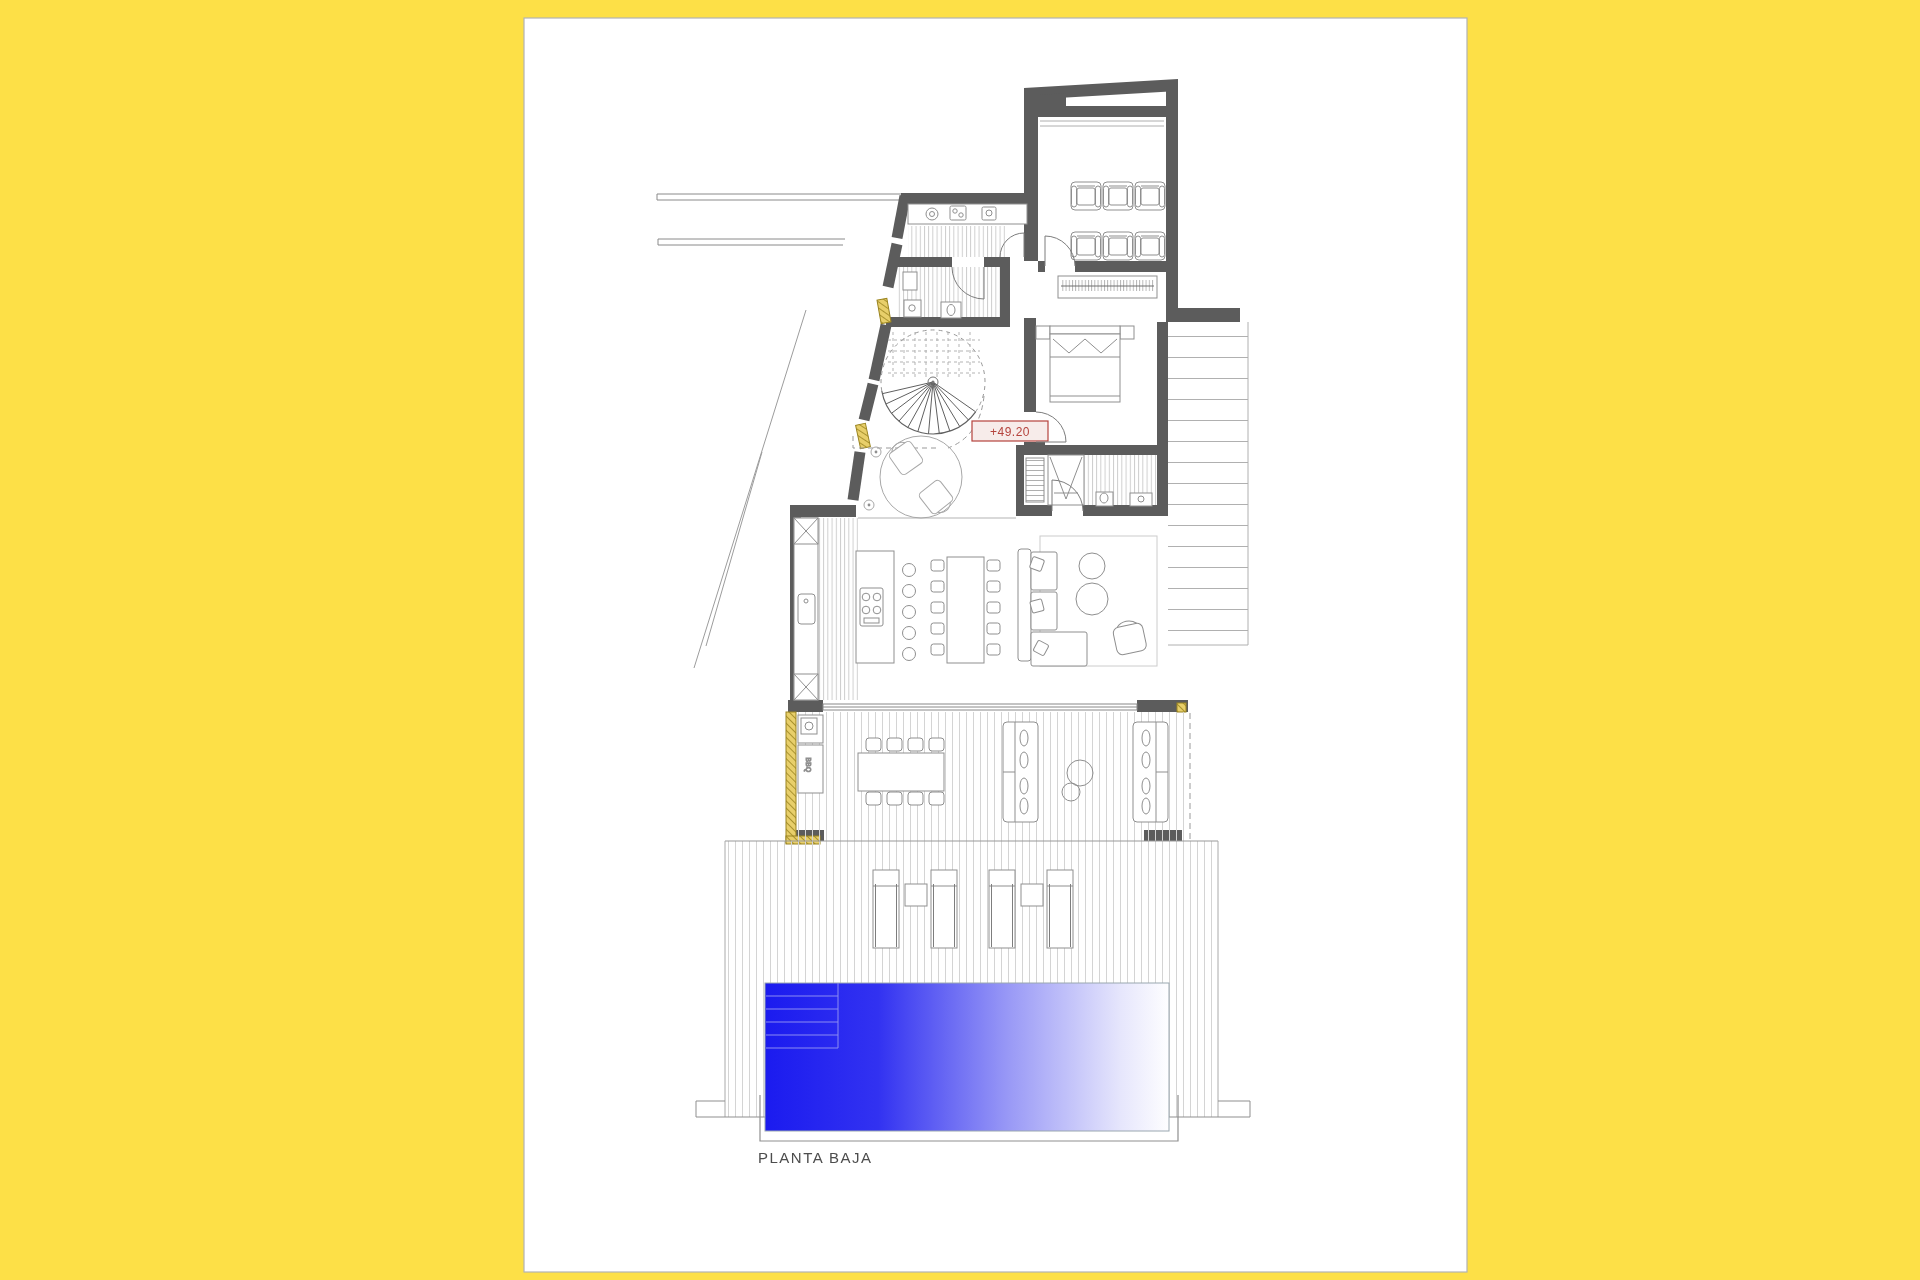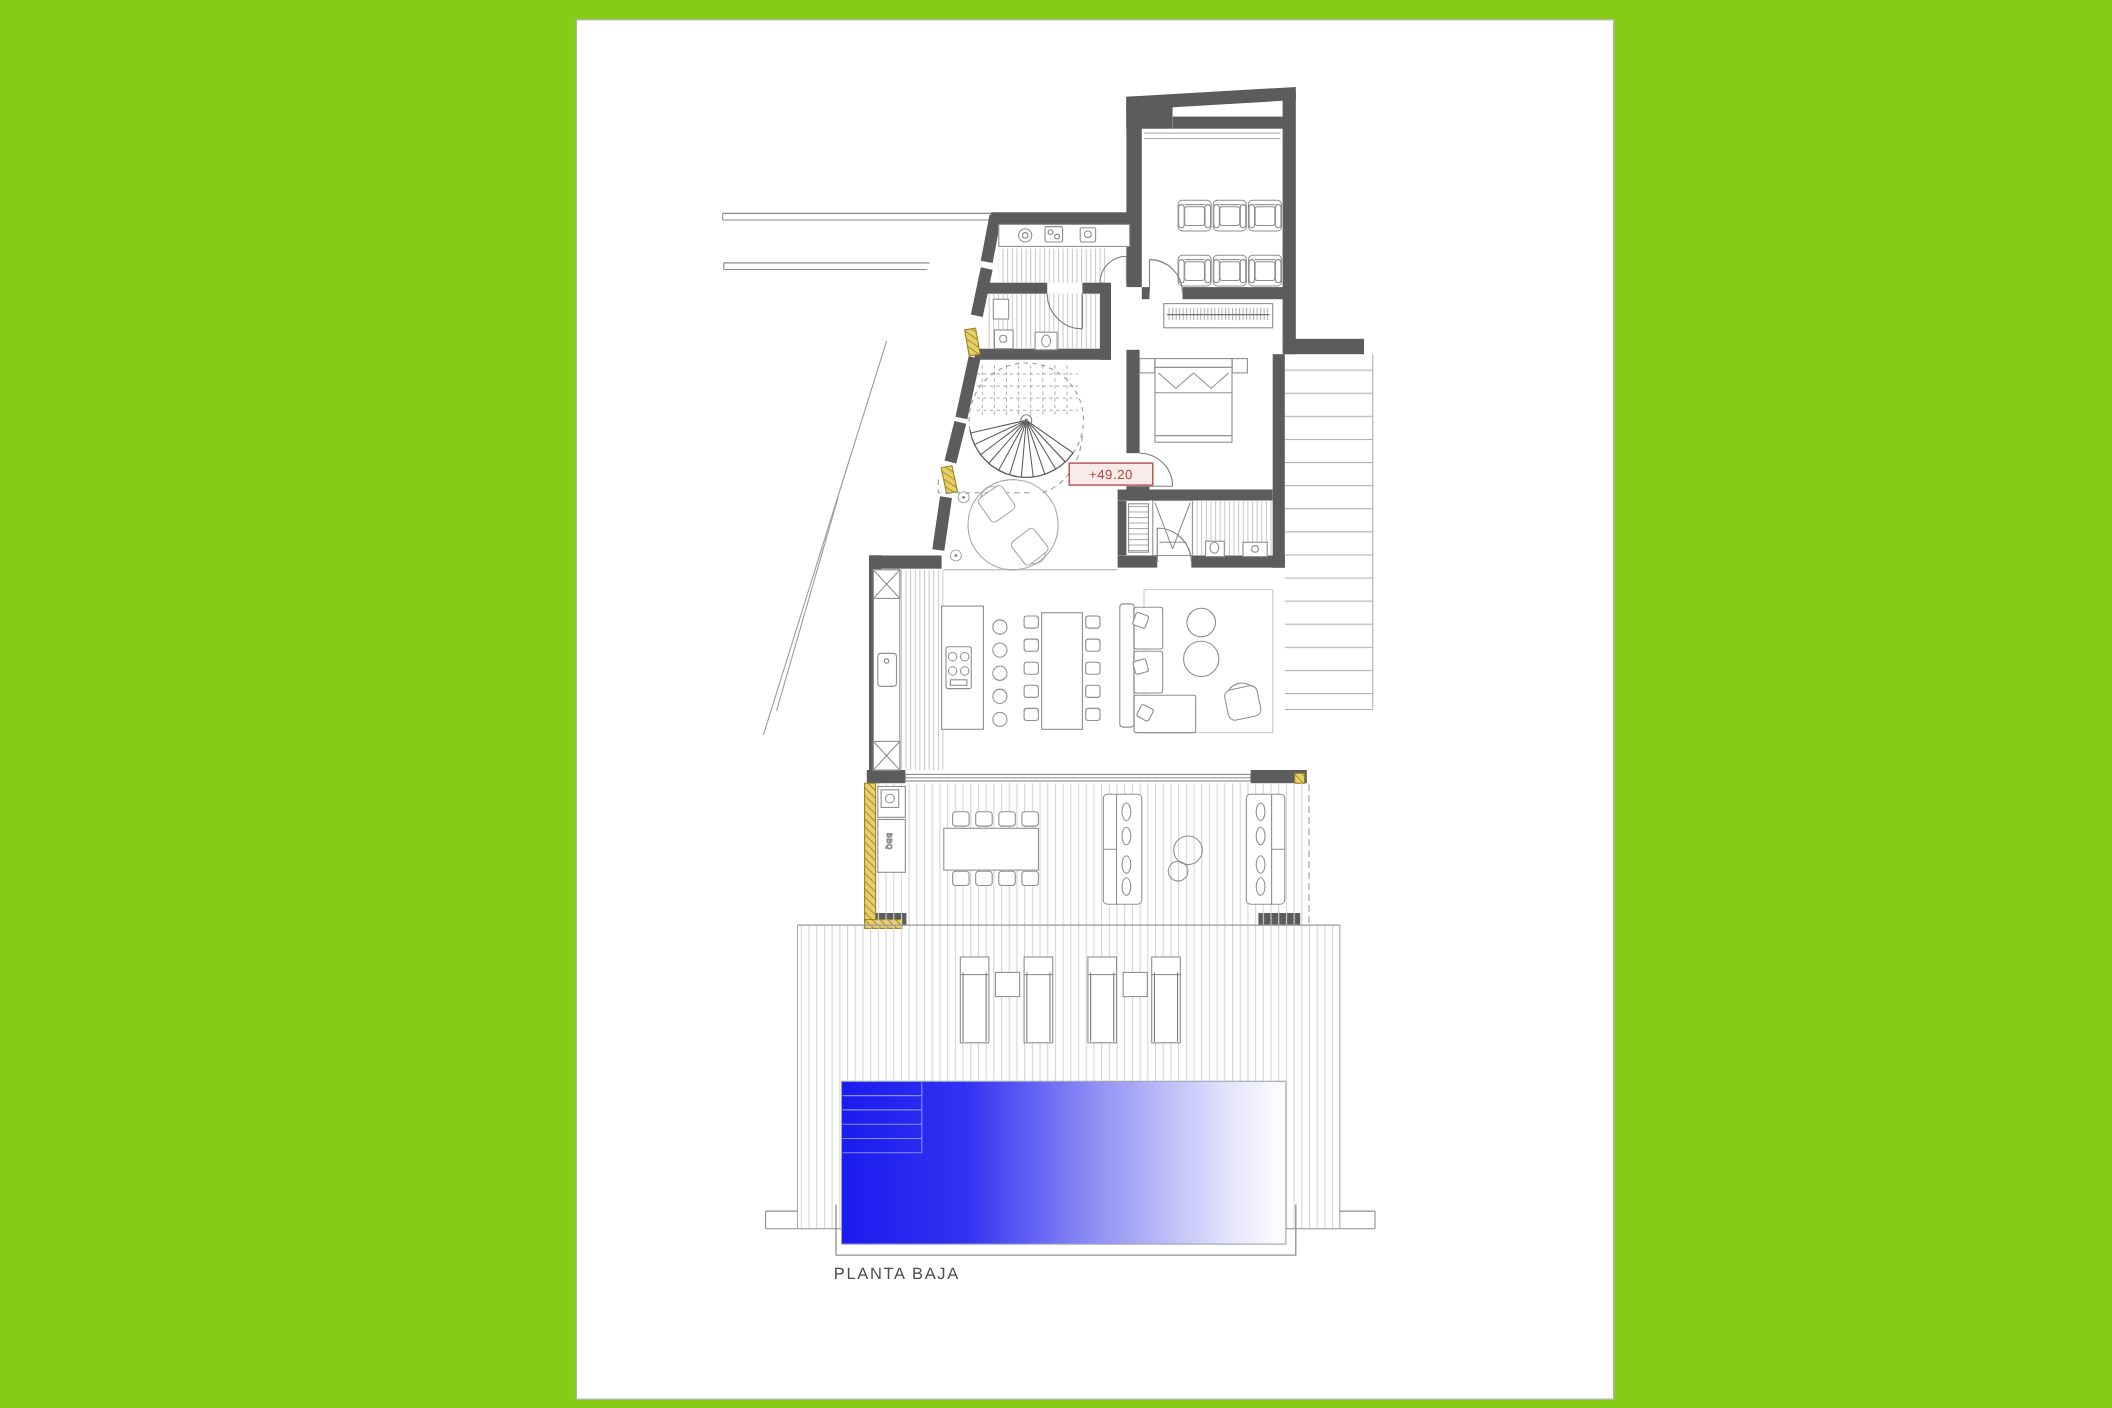--- a/index.html
+++ b/index.html
@@ -1,16 +1,16 @@
 <!DOCTYPE html>
 <html><head>
 <meta charset="utf-8">
 <style>
   html,body{margin:0;padding:0;background:#ffffff;}
-  .canvas{position:relative;width:1920px;height:1280px;background:#84cc16;overflow:hidden;
+  .canvas{position:relative;width:1920px;height:1280px;background:#fde047;overflow:hidden;
           font-family:"Liberation Sans", sans-serif;}
   svg{position:absolute;left:0;top:0;}
   text{font-family:"Liberation Sans", sans-serif;}
 </style>
 </head>
 <body>
 
 <div class="canvas">
 <svg width="1920" height="1280" viewBox="0 0 1920 1280">
   <defs>

